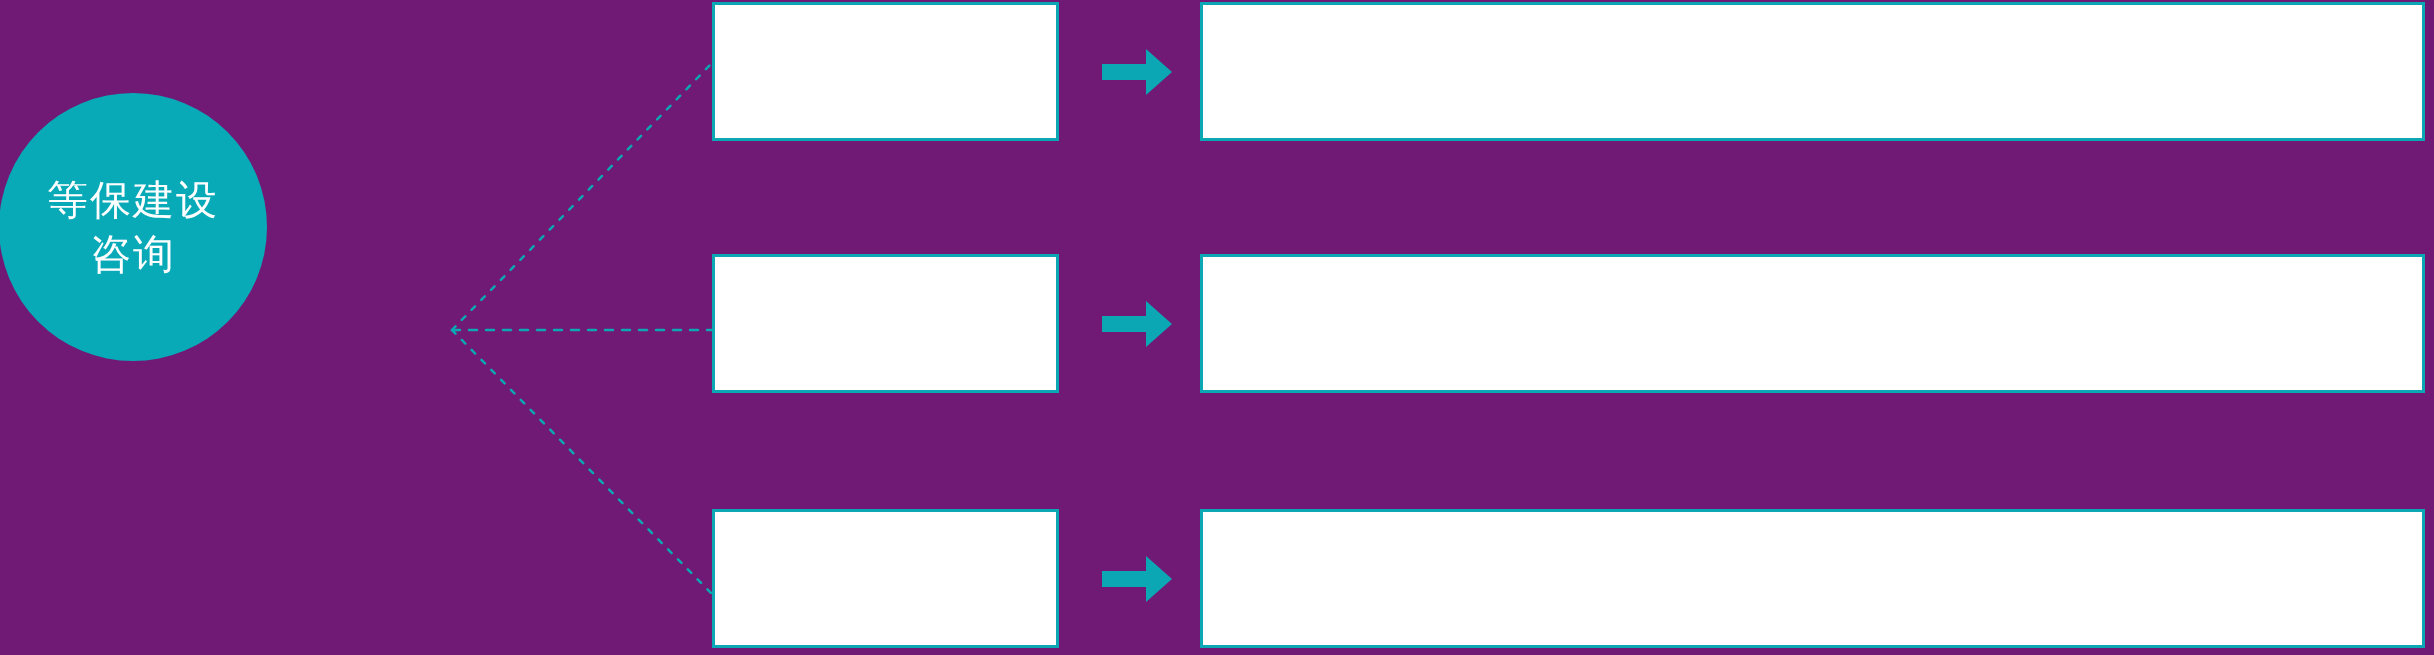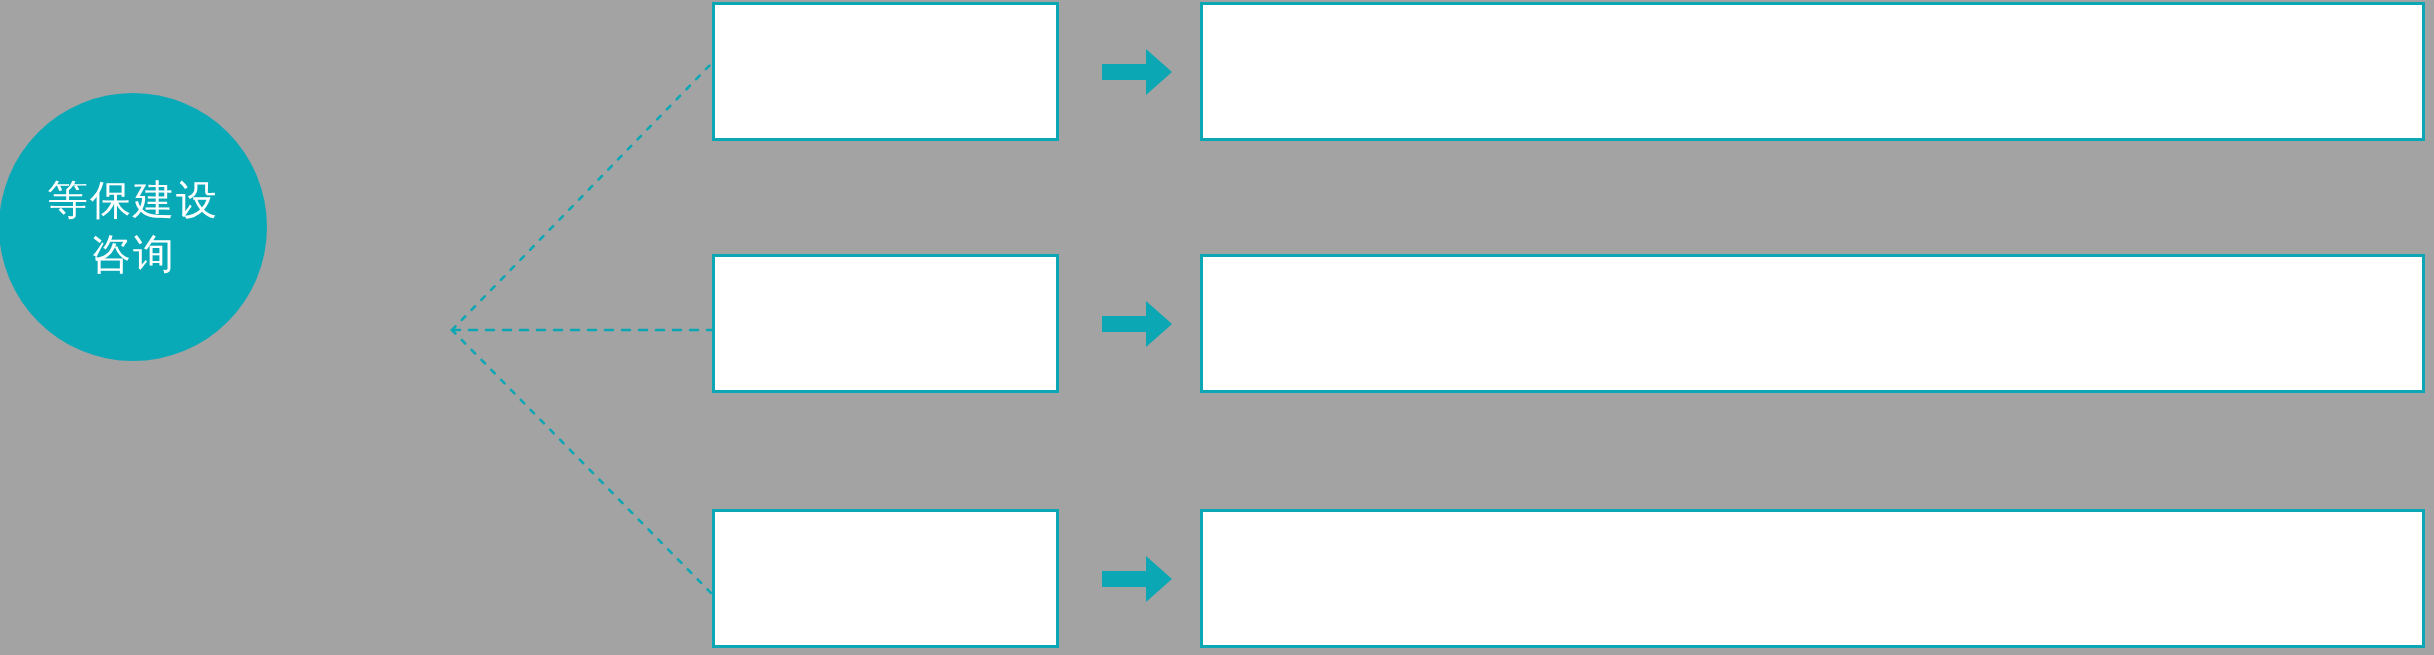--- a/index.html
+++ b/index.html
@@ -7,21 +7,21 @@
     padding: 0;
     background: #ffffff;
   }
   body {
     font-family: "Liberation Sans", "DejaVu Sans", sans-serif;
   }
   #canvas {
     position: relative;
     width: 2434px;
     height: 655px;
-    background: #a3a3a3;
+    background: #701a75;
     overflow: hidden;
   }
 
   
   .hub {
     position: absolute;
     left: -1px;
     top: 93px;
     width: 268px;
     height: 268px;

